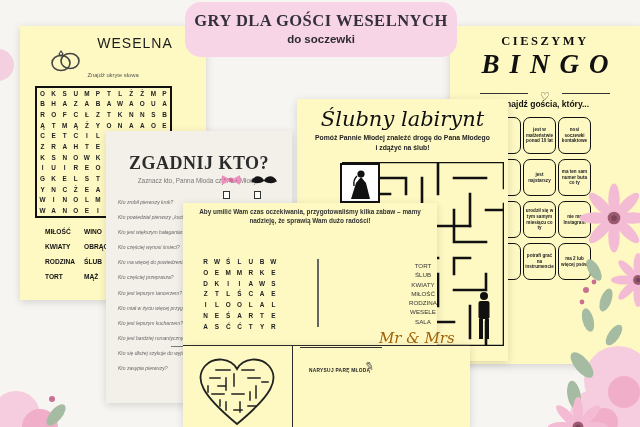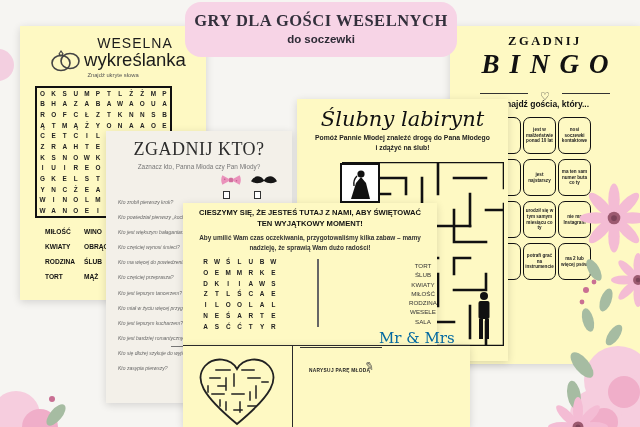--- a/index.html
+++ b/index.html
@@ -51,22 +51,22 @@
   #maze-title{margin-top:8px;text-align:center;font-family:"DejaVu Serif",serif;
               font-style:italic;font-size:21px;color:#111;}
   #maze-sub{text-align:center;font-size:6.8px;font-weight:bold;color:#222;line-height:1.45;margin-top:2px;}
   #maze-svg{position:absolute;left:45px;top:63px;}
   #bride-box{position:absolute;left:43px;top:64px;width:40px;height:40px;background:#fff;
              border:2.5px solid #111;box-sizing:border-box;display:flex;align-items:flex-end;justify-content:center;}
   #groom{position:absolute;left:176px;top:192px;}
 
   
   #guess-card{left:106px;top:131px;width:186px;height:272px;z-index:4;background:#f3f0e9;}
-  #guess-title{margin-top:8px;text-align:center;font-family:"Liberation Serif",serif;
-               font-weight:normal;font-size:18px;letter-spacing:.5px;color:#2c2c2c;}
+  #guess-title{margin-top:22px;text-align:center;font-family:"Liberation Serif",serif;
+               font-weight:bold;font-size:18px;letter-spacing:.5px;color:#2c2c2c;}
   #guess-sub{text-align:center;font-size:6.4px;color:#777;margin-top:3px;}
   #guess-icons{position:absolute;left:0;top:40px;width:100%;height:18px;}
   #bow-icon{position:absolute;left:114px;top:2px;}
   #mustache-icon{position:absolute;left:145px;top:3px;}
   #questions{position:absolute;left:12px;top:59px;right:10px;}
   .q-row{position:relative;height:15.1px;}
   .q-row span{font-size:5px;color:#666;font-style:italic;}
   .q-row .cb{position:absolute;top:1px;width:7.5px;height:7.5px;border:1.2px solid #333;
              background:#fff;box-sizing:border-box;}
   .q-row .cb.b1{right:52px;} .q-row .cb.b2{right:21px;}
@@ -89,21 +89,21 @@
   #bottom-sheet{left:183px;top:345px;width:287px;height:82px;z-index:5;border-top:1.8px solid #2a2a2a;}
   #bottom-div{position:absolute;left:109px;top:0;height:82px;border-left:1.5px solid #2a2a2a;}
   #heart-maze{position:absolute;left:13px;top:10px;}
   #draw-label{position:absolute;left:126px;top:22px;font-size:4.8px;font-weight:bold;
               letter-spacing:.3px;color:#222;}
   #pencil-icon{position:absolute;left:182px;top:14px;font-size:11px;color:#444;
                transform:rotate(12deg);}
 
   
   #mrmrs{position:absolute;left:379px;top:329px;z-index:6;font-family:"DejaVu Serif",serif;
-         font-size:15px;color:#0369a1;}
+         font-style:italic;font-size:15px;color:#a16207;}
   #mrmrs-line{position:absolute;left:300px;top:347px;width:82px;border-top:1.2px solid #333;z-index:6;}
 
   .flowers{position:absolute;z-index:6;}
 </style>
 </head>
 <body>
 
 <div id="stage">
 
   <div id="banner">
@@ -112,21 +112,20 @@
   </div>
 
   <div class="sheet" id="ws-sheet">
     <svg id="rings" width="34" height="26" viewBox="0 0 34 26">
       <ellipse cx="13" cy="15" rx="9" ry="7.5" fill="none" stroke="#444" stroke-width="1.6"></ellipse>
       <ellipse cx="22" cy="13" rx="9" ry="7.5" fill="none" stroke="#444" stroke-width="1.6"></ellipse>
       <path d="M11,6 l2,-3 l2,3 l-2,2 z" fill="none" stroke="#444" stroke-width="1.2"></path>
     </svg>
     <div id="ws-head">
       <div class="t1">WESELNA</div>
-      <div class="t2">wykreślanka</div>
     </div>
     <div id="ws-sub">Znajdź ukryte słowa</div>
     <div id="ws-grid">
         <span>O</span>
         <span>K</span>
         <span>S</span>
         <span>U</span>
         <span>M</span>
         <span>P</span>
         <span>T</span>
@@ -276,21 +275,21 @@
       </div>
     <div class="word-col" id="ws-words2">
         <div>WINO</div>
         <div>OBRĄCZKI</div>
         <div>ŚLUB</div>
         <div>MĄŻ</div>
       </div>
   </div>
 
   <div class="sheet" id="bingo-sheet">
-    <div id="bingo-top">ZGADNIJ</div>
+    <div id="bingo-top">CIESZYMY</div>
     <div id="bingo-main">BINGO</div>
     <div id="bingo-div">
       <span class="ln" style="left:0"></span>
       <span class="heart">♡</span>
       <span class="ln" style="right:0"></span>
     </div>
     <div id="bingo-sub">Znajdź gościa, który...</div>
     <div class="bingo-col" id="bingo-partial">
       <div class="bingo-cell partial"></div>
       <div class="bingo-cell partial"></div>
@@ -365,21 +364,20 @@
         <div class="q-row"><span>Kto miał w życiu więcej przygód?</span><i class="cb b1"></i><i class="cb b2"></i></div>
         <div class="q-row"><span>Kto jest lepszym kucharzem?</span><i class="cb b1"></i><i class="cb b2"></i></div>
         <div class="q-row"><span>Kto jest bardziej romantyczny?</span><i class="cb b1"></i><i class="cb b2"></i></div>
         <div class="q-row"><span>Kto się dłużej szykuje do wyjścia?</span><i class="cb b1"></i><i class="cb b2"></i></div>
         <div class="q-row"><span>Kto zasypia pierwszy?</span><i class="cb b1"></i><i class="cb b2"></i></div>
       </div>
     <div id="q-underline"></div>
   </div>
 
   <div class="sheet" id="welcome-sheet">
-    <div id="welcome-head">CIESZYMY SIĘ, ŻE JESTEŚ TUTAJ Z NAMI, ABY ŚWIĘTOWAĆ TEN WYJĄTKOWY MOMENT!</div>
     <div id="welcome-body">Aby umilić Wam czas oczekiwania, przygotowaliśmy kilka zabaw – mamy nadzieję, że sprawią Wam dużo radości!</div>
     <div id="mini-grid">
         <span>R</span>
         <span>W</span>
         <span>Ś</span>
         <span>L</span>
         <span>U</span>
         <span>B</span>
         <span>W</span>
         <span>O</span>

